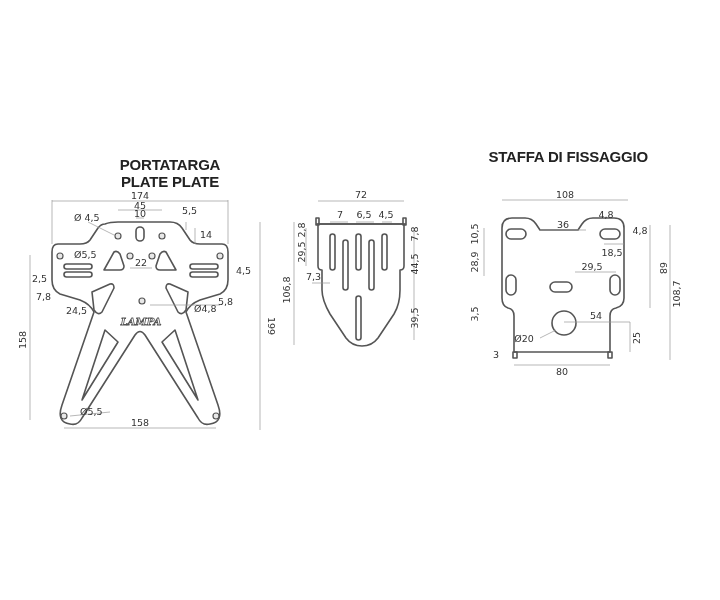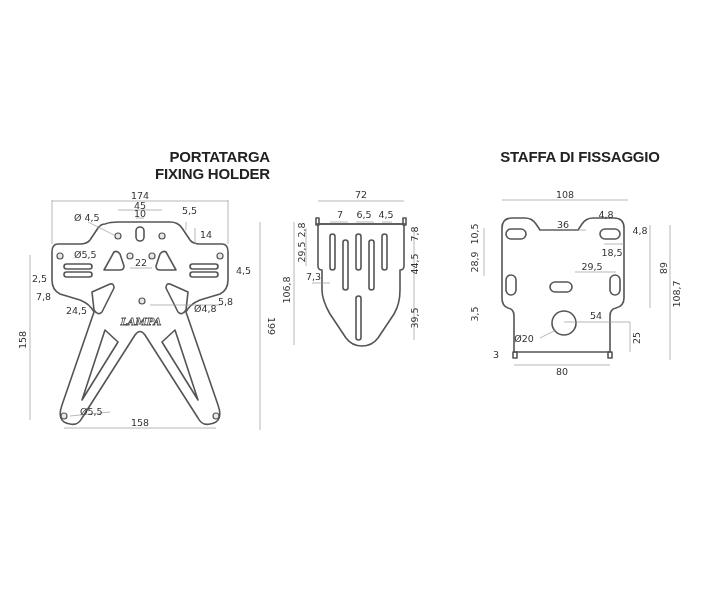--- a/index.html
+++ b/index.html
@@ -7,25 +7,25 @@
   .title { position: absolute; font-family: "Liberation Sans", sans-serif; font-weight: bold; font-size: 15px; color: #222; text-align: center; line-height: 17px; letter-spacing: -0.2px; }
   svg { position: absolute; left: 0; top: 0; }
   .part { fill: none; stroke: #555; stroke-width: 1.6; stroke-linejoin: round; }
   .hole { fill: #e8e8e8; stroke: #555; stroke-width: 1.2; }
   .dim { stroke: #999; stroke-width: 0.7; fill: none; }
   .lbl { font-family: "DejaVu Sans", sans-serif; font-size: 9.5px; fill: #333; }
 </style>
 </head>
 <body>
 
-<div class="title" style="left:70px; top:148px; width:200px;text-align:right;">
+<div class="title" style="left:70px; top:156px; width:200px;">
   <div>PORTATARGA</div>
-  <div>FIXING HOLDER</div>
+  <div>PLATE PLATE</div>
 </div>
-<div class="title" style="left:480px; top:148px; width:200px;">
+<div class="title" style="left:448px; top:148px; width:200px;text-align:right;">
   <div>STAFFA DI FISSAGGIO</div>
 </div>
 
 <svg width="720" height="600" viewBox="0 0 720 600">
 
   <g>
     <path class="part" d="M105,224 Q110,222 118,222 L170,222 Q178,222 182,228 L190,240 Q193,244 200,244 L222,244 Q228,244 228,252 L228,280 Q228,290 220,294 L200,300 Q190,304 186,312
          L218,405 Q224,422 210,424 Q202,426 198,418 L145,335 Q140,328 135,335 L82,418 Q78,426 70,424 Q56,422 62,405 L94,312 Q90,304 80,300 L60,294 Q52,290 52,280 L52,252 Q52,244 58,244 L80,244 Q87,244 90,240 L98,228 Q101,224 105,224 Z"></path>
     <circle class="hole" cx="118" cy="236" r="3"></circle>
     <circle class="hole" cx="162" cy="236" r="3"></circle>

